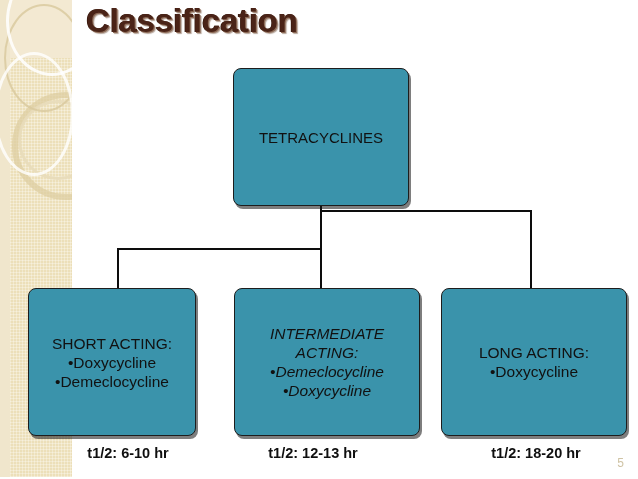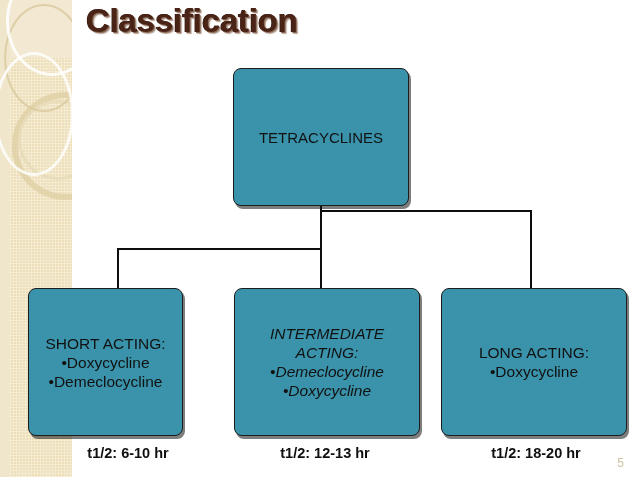--- a/index.html
+++ b/index.html
@@ -133,38 +133,38 @@
     text-align: center;
     color: #111111;
   }
   .node .node-text {
     padding: 0 4px;
     font-size: 15.5px;
     line-height: 19px;
   }
   #node-root { left: 233px; top: 68px; width: 176px; height: 138px; }
   #node-root .node-text { font-size: 15px; }
-  #node-short { left: 28px; top: 288px; width: 155px; height: 148px; }
+  #node-short { left: 28px; top: 288px; width: 168px; height: 148px; }
   #node-inter { left: 234px; top: 288px; width: 186px; height: 148px; font-style: italic; }
   #node-long  { left: 441px; top: 288px; width: 186px; height: 148px; text-align: center; }
 
   .bullet-line { white-space: nowrap; }
 
   
   .halflife {
     position: absolute;
     top: 445px;
     font-size: 14.5px;
     font-weight: bold;
     color: #0f0f0f;
     text-align: center;
     white-space: nowrap;
   }
   #hl-short { left: 36px; width: 184px; }
-  #hl-inter { left: 232px; width: 186px; }
+  #hl-inter { left: 220px; width: 186px; }
   #hl-long  { left: 443px; width: 186px; }
 
   
   #slide-number {
     position: absolute;
     right: 14px;
     top: 456px;
     font-size: 12px;
     color: #cfc3a4;
   }

